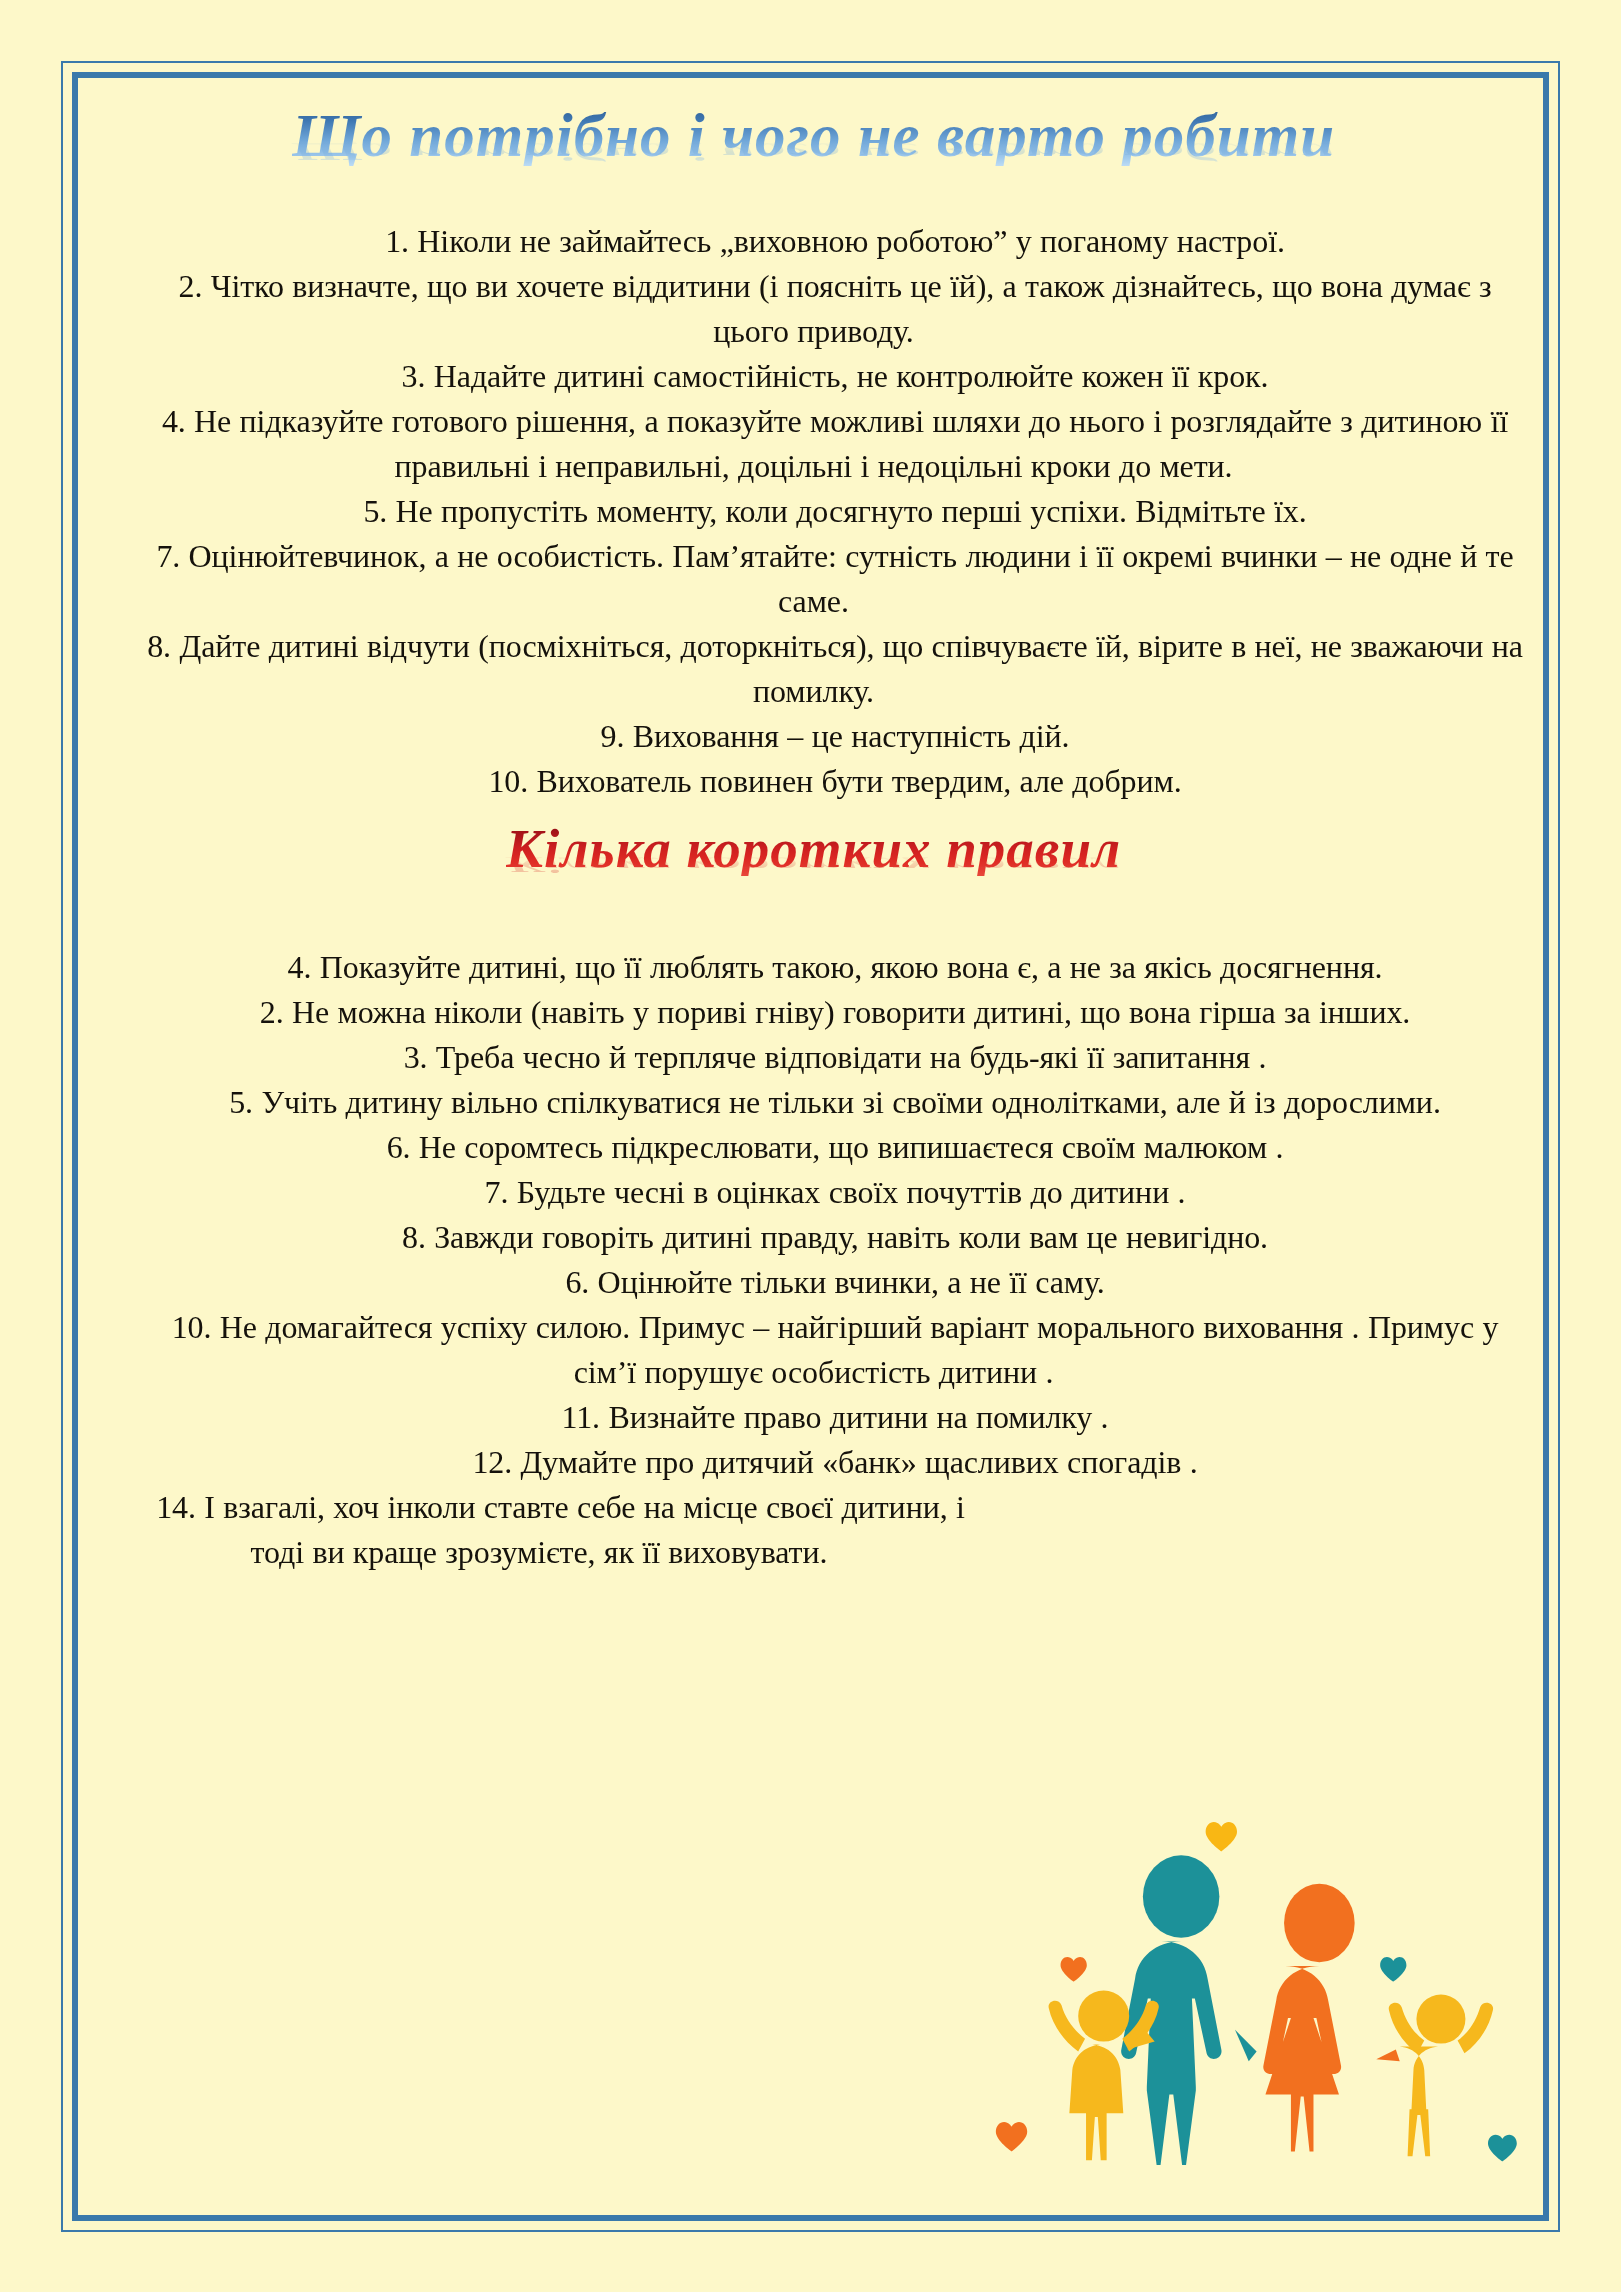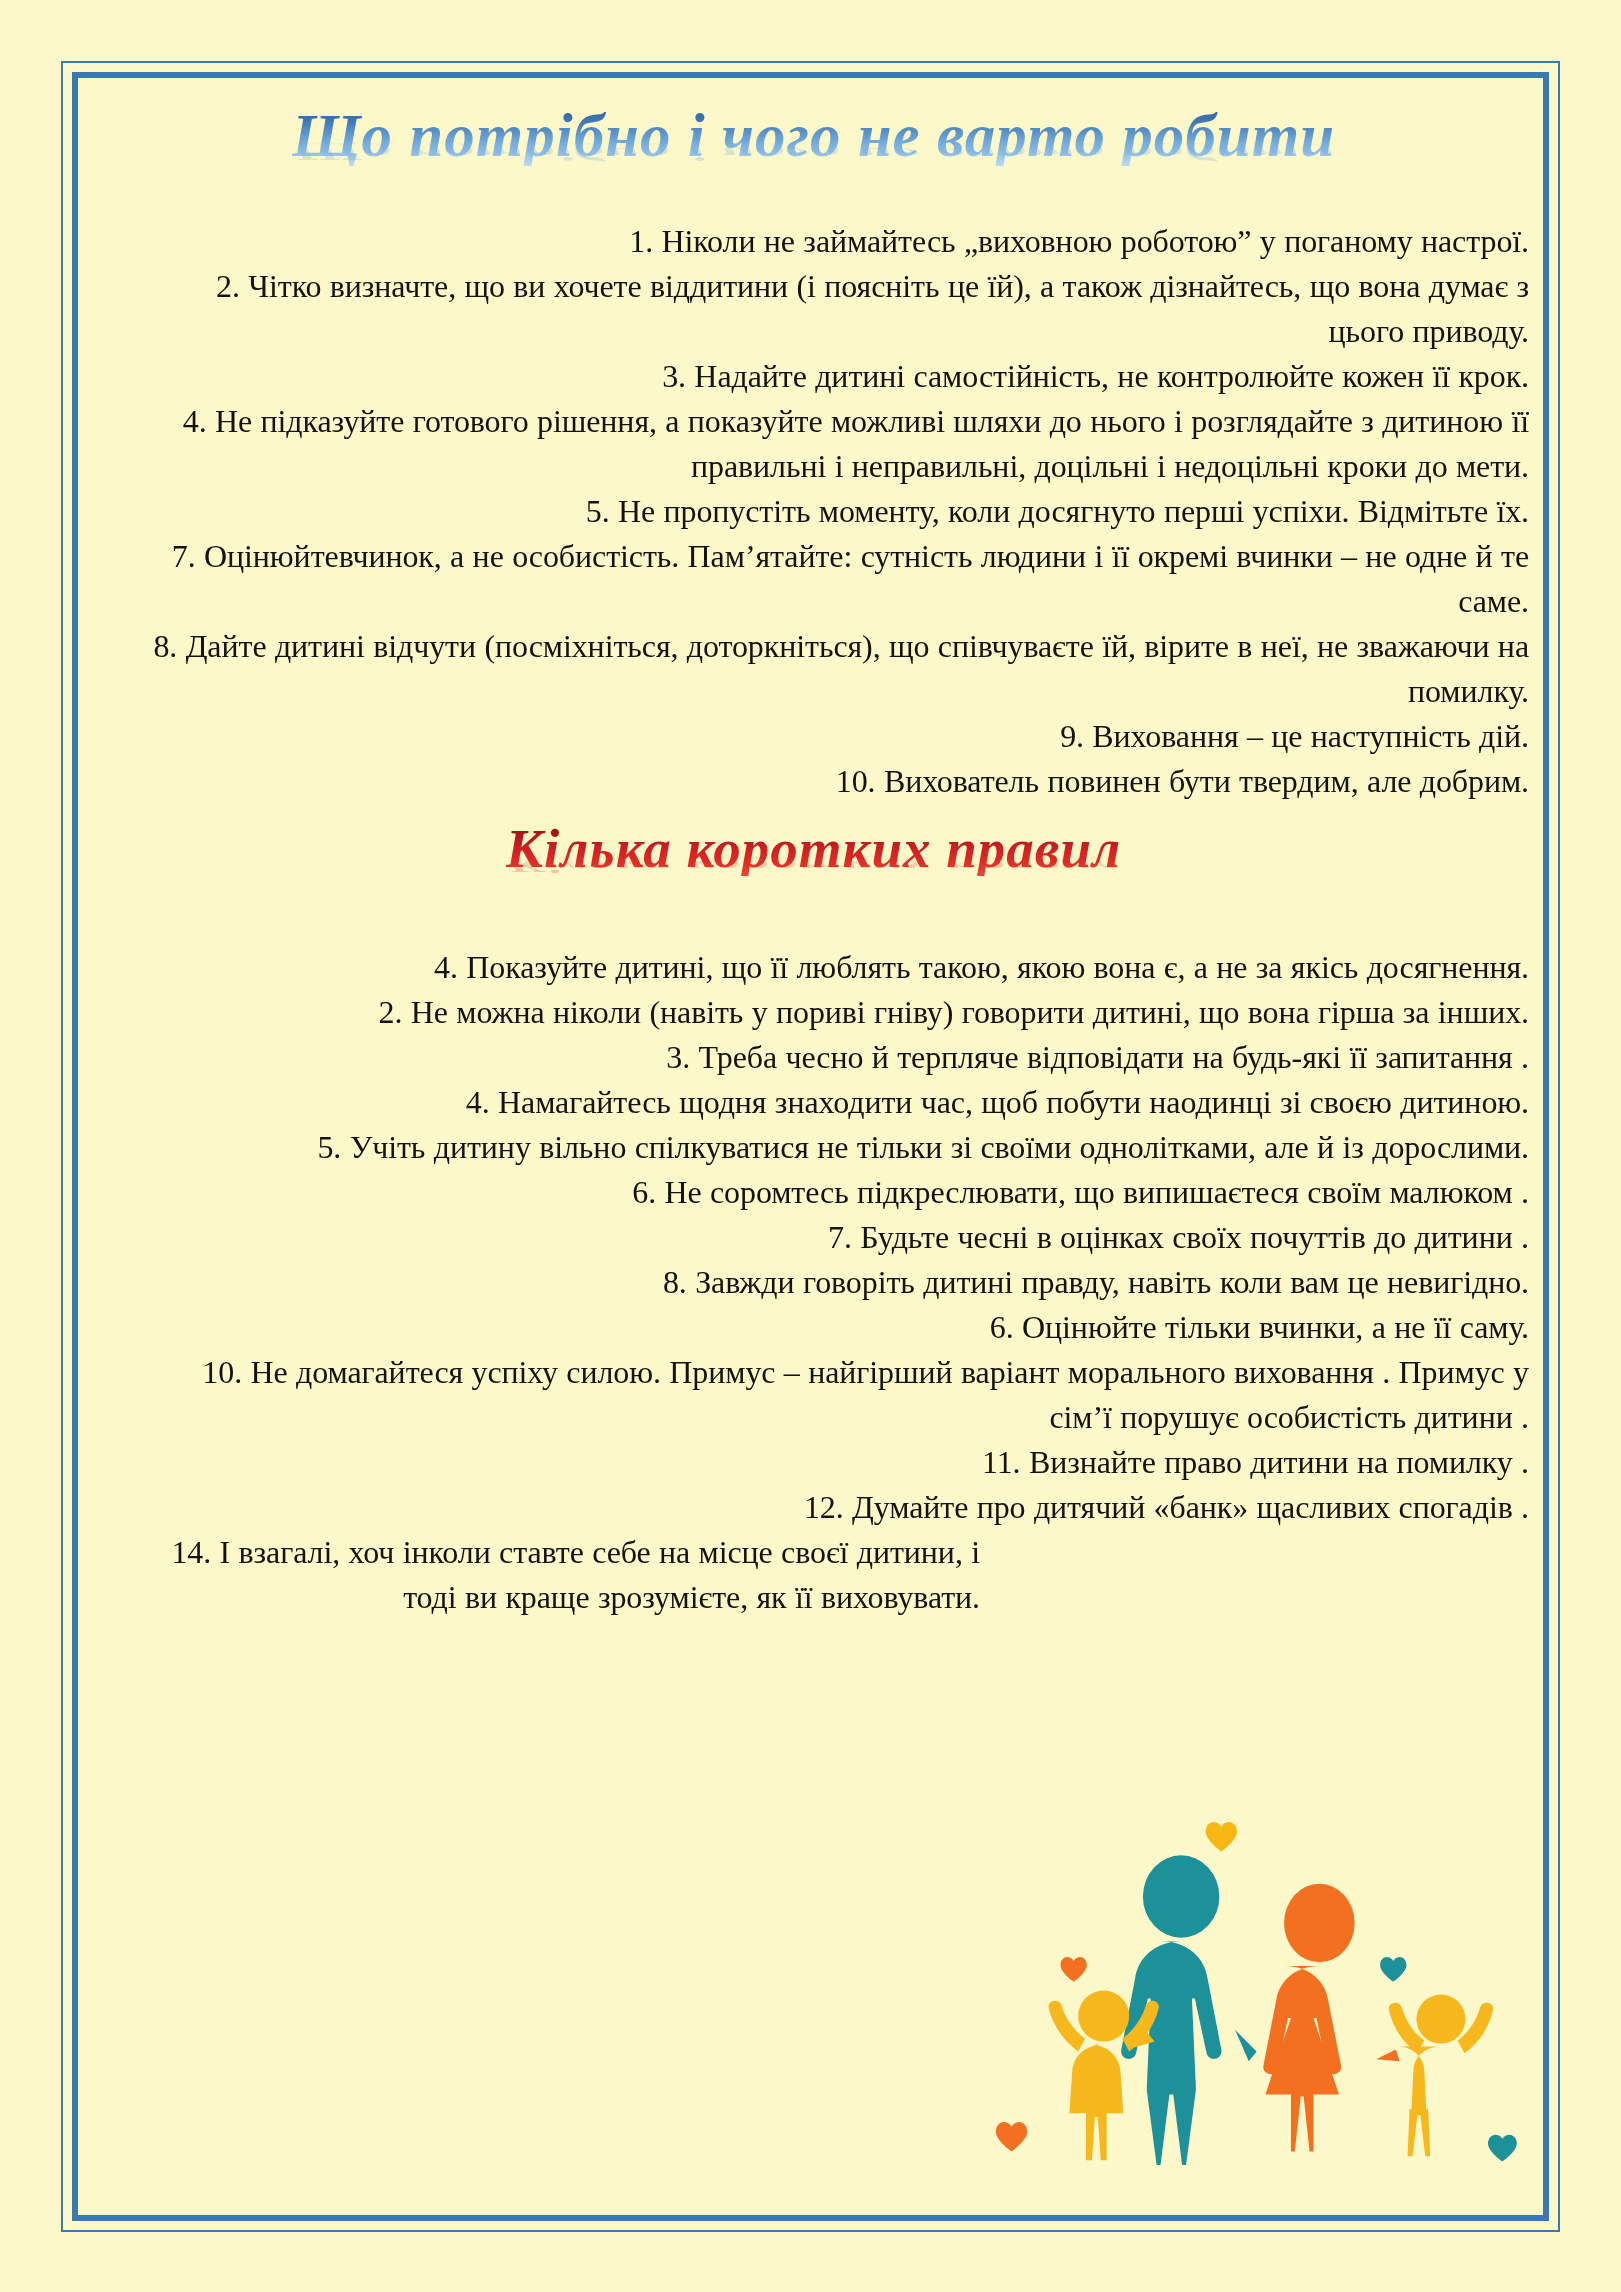--- a/index.html
+++ b/index.html
@@ -111,21 +111,21 @@
     margin: 0;
     padding: 0;
     list-style: none;
   }
   .rule-item {
     font-family: "Liberation Serif", "DejaVu Serif", serif;
     font-size: 32px;
     line-height: 45px;
     color: #15120c;
     text-indent: 43px;
-    text-align: right;
+    text-align: center;
     margin: 0;
     letter-spacing: -0.1px;
     word-spacing: 0.5px;
   }
 
   #list-one { margin-top: 7.8px; }
   #list-two { margin-top: 25.5px; }
 
   
   #family-illustration {
@@ -165,21 +165,20 @@
 
   <div class="heading-wrap" id="title-two-wrap">
     <div class="heading heading-red">Кілька коротких правил</div>
     <div class="reflection reflection-red" id="title-two-reflection">Кілька коротких правил</div>
   </div>
 
   <ul class="rules" id="list-two">
     <li class="rule-item">4. Показуйте дитині, що її люблять такою, якою вона є, а не за якісь досягнення.</li>
     <li class="rule-item">2. Не можна ніколи (навіть у пориві гніву) говорити дитині, що вона гірша за інших.</li>
     <li class="rule-item">3. Треба чесно й терпляче відповідати на будь-які її запитання .</li>
-    <li class="rule-item">4. Намагайтесь щодня знаходити час, щоб побути наодинці зі своєю дитиною.</li>
     <li class="rule-item">5. Учіть дитину вільно спілкуватися не тільки зі своїми однолітками, але й із дорослими.</li>
     <li class="rule-item">6. Не соромтесь підкреслювати, що випишаєтеся своїм малюком .</li>
     <li class="rule-item">7. Будьте чесні в оцінках своїх почуттів до дитини .</li>
     <li class="rule-item">8. Завжди говоріть дитині правду, навіть коли вам це невигідно.</li>
     <li class="rule-item">6. Оцінюйте тільки вчинки, а не її саму.</li>
     <li class="rule-item">10. Не домагайтеся успіху силою. Примус – найгірший варіант морального виховання . Примус у сім’ї порушує особистість дитини .</li>
     <li class="rule-item">11. Визнайте право дитини на помилку .</li>
     <li class="rule-item">12. Думайте про дитячий «банк» щасливих спогадів .</li>
     <li class="rule-item" style="width:882px;">14. І взагалі, хоч інколи ставте себе на місце своєї дитини, і тоді ви краще зрозумієте, як її виховувати.</li>
   </ul>

